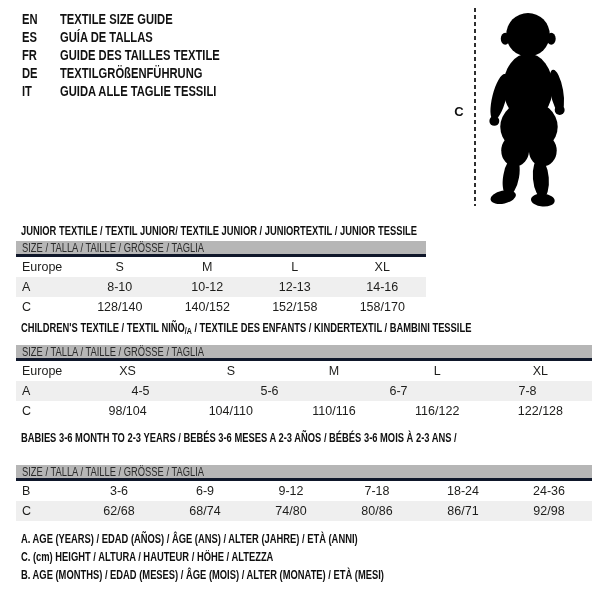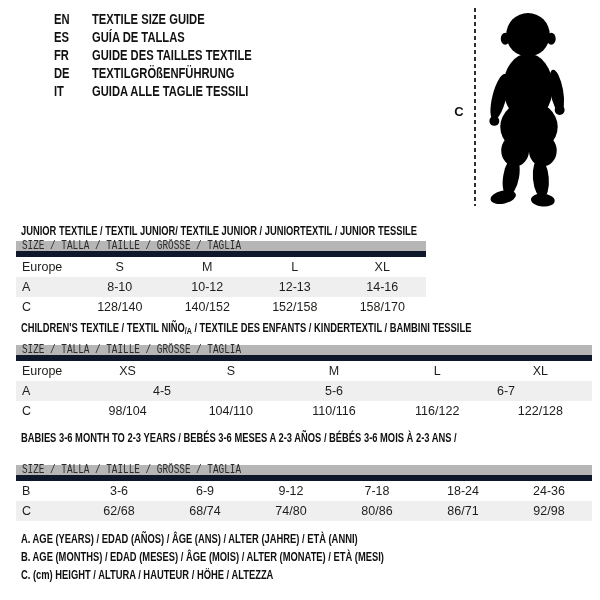--- a/index.html
+++ b/index.html
@@ -5,40 +5,40 @@
   html,body{margin:0;padding:0;background:#fff;}
   #screen{
     position:relative;width:600px;height:600px;background:#ffffff;overflow:hidden;
     font-family:"Liberation Sans", sans-serif;color:#1d1d1b;
   }
   .cond{display:inline-block;transform:scaleX(0.78);transform-origin:0 50%;white-space:nowrap;}
   .cond8{display:inline-block;transform:scaleX(0.80);transform-origin:0 50%;white-space:nowrap;}
 
   
   .langs{position:absolute;left:22px;top:10px;}
-  .lang-row{display:flex;height:18px;align-items:center;font-size:14px;font-weight:bold;color:#111;margin-left:32px;}
+  .lang-row{display:flex;height:18px;align-items:center;font-size:14px;font-weight:bold;color:#111;}
   .lang-code{width:38px;flex:0 0 38px;}
 
   
   .measure-line{position:absolute;left:474px;top:8px;width:2px;height:198px;
     background:repeating-linear-gradient(to bottom,#2e2e2e 0 4px,transparent 4px 7px);}
   .c-label{position:absolute;left:450px;top:104px;width:18px;text-align:center;
     font-size:13px;font-weight:bold;color:#111;}
   .baby{position:absolute;left:482px;top:10px;width:90px;height:198px;}
 
   
   .tbl-title{position:absolute;left:21px;font-size:12px;font-weight:bold;color:#0f0f0f;line-height:15px;}
   .t1-title{top:224px;} .t2-title{top:321px;} .t3-title{top:431px;}
   .subsc{font-size:9px;vertical-align:-2px;}
 
   
   .table{position:absolute;left:16px;}
   .t1{top:241px;width:410px;} .t2{top:345px;width:576px;} .t3{top:465px;width:576px;}
-  .size-bar{height:16px;background:#b6b6b6;border-bottom:6px solid #0f172a;box-sizing:border-box;
-    display:flex;align-items:center;padding-left:6px;font-size:12px;color:#2b2b2b;font-family:Liberation Mono, monospace;}
+  .size-bar{height:16px;background:#b6b6b6;border-bottom:3px solid #0f172a;box-sizing:border-box;
+    display:flex;align-items:center;padding-left:6px;font-size:12px;color:#2b2b2b;}
   .trow{display:flex;height:20px;align-items:center;font-size:12.5px;color:#1d1d1b;}
   .trow.alt{background:#efefef;}
   .lbl{width:60px;flex:0 0 60px;padding-left:6px;box-sizing:border-box;}
   .cell{flex:1 1 0;text-align:center;}
 
   
   .legend{position:absolute;left:21px;top:532px;}
   .legend-line{height:18px;font-size:12px;font-weight:bold;color:#0f0f0f;display:flex;}
 </style>
 </head>
@@ -134,20 +134,21 @@
       <span class="cell">S</span>
       <span class="cell">M</span>
       <span class="cell">L</span>
       <span class="cell">XL</span>
     </div>
     <div class="trow alt">
       <span class="lbl">A</span>
       <span class="cell">4-5</span>
       <span class="cell">5-6</span>
       <span class="cell">6-7</span>
+      <span class="cell">7-8</span>
     </div>
     <div class="trow">
       <span class="lbl">C</span>
       <span class="cell">98/104</span>
       <span class="cell">104/110</span>
       <span class="cell">110/116</span>
       <span class="cell">116/122</span>
       <span class="cell">122/128</span>
     </div>
   </div>
@@ -177,20 +178,20 @@
       <span class="cell">86/71</span>
       <span class="cell">92/98</span>
     </div>
   </div>
 
   <div class="legend">
     <div class="legend-line">
       <span class="cond">A. AGE (YEARS) / EDAD (AÑOS) / ÂGE (ANS) / ALTER (JAHRE) / ETÀ (ANNI)</span>
     </div>
     <div class="legend-line">
-      <span class="cond">B. AGE (MONTHS) / EDAD (MESES) / ÂGE (MOIS) / ALTER (MONATE) / ETÀ (MESI)</span>
+      <span class="cond">C. (cm) HEIGHT / ALTURA / HAUTEUR / HÖHE / ALTEZZA</span>
     </div>
     <div class="legend-line">
-      <span class="cond">C. (cm) HEIGHT / ALTURA / HAUTEUR / HÖHE / ALTEZZA</span>
+      <span class="cond">B. AGE (MONTHS) / EDAD (MESES) / ÂGE (MOIS) / ALTER (MONATE) / ETÀ (MESI)</span>
     </div>
   </div>
 
 </div>
 
 </body></html>

